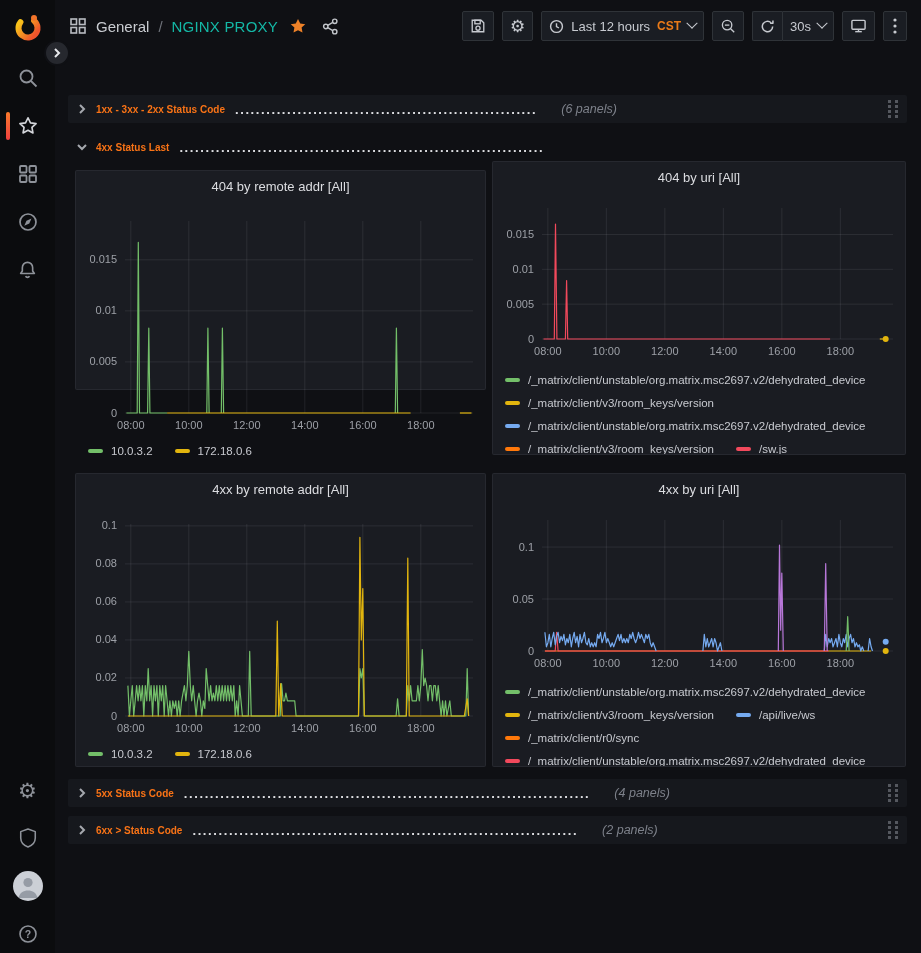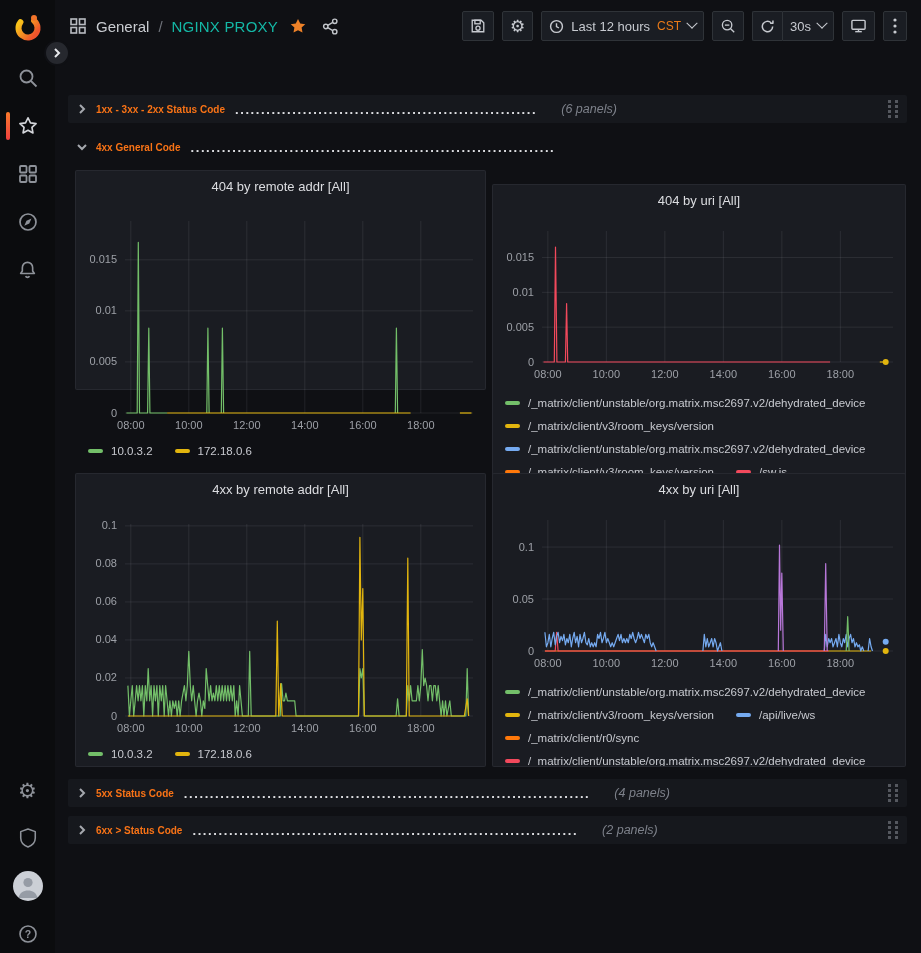--- a/index.html
+++ b/index.html
@@ -19,21 +19,21 @@
   .crumbs{display:flex;align-items:center;gap:9px;font-size:15px;}
   .crumb-section{color:#c9ccd1;}
   .crumb-sep{color:#6f737a;}
   .crumb-title{color:#14b8a6;font-weight:400;letter-spacing:.2px;}
   .tb-actions{margin-left:auto;display:flex;align-items:center;gap:8px;}
   .tb{height:30px;min-width:30px;box-sizing:border-box;display:flex;align-items:center;justify-content:center;
      background:#1a1d23;border:1px solid #2f3338;border-radius:2px;color:#c7cad0;gap:7px;padding:0 7px;cursor:pointer;font-size:13px;}
   .tb-group{display:flex;}
   .tb-group .tb:first-child{border-right:none;border-radius:2px 0 0 2px;}
   .tb-group .tb:last-child{border-radius:0 2px 2px 0;}
-  .tz{color:#eb7b18;font-weight:400;font-size:12px;}
+  .tz{color:#eb7b18;font-weight:700;font-size:12px;}
   .caret{width:7px;height:7px;border-right:1.6px solid #c7cad0;border-bottom:1.6px solid #c7cad0;
      transform:rotate(45deg) translate(-2px,-2px);display:inline-block;}
   .gear-glyph{font-size:17px;line-height:1;color:#c7cad0;}
   
   .submenu{position:absolute;left:55px;top:52px;width:866px;height:38px;display:flex;align-items:center;gap:6px;padding:0 13px;box-sizing:border-box;}
   .var-label{background:#1a1d23;border-radius:2px;height:32px;display:flex;align-items:center;padding:0 10px;
      color:#6e9fff;font-weight:700;font-size:13px;cursor:pointer;}
   .var-select{height:32px;box-sizing:border-box;border:1px solid #2f3338;border-radius:2px;background:#101116;
      display:flex;align-items:center;cursor:pointer;}
   .redact{width:255px;height:26px;background:#000;margin:0 8px 0 4px;border-radius:1px;}
@@ -243,21 +243,21 @@
           <rect x="8" y="16" width="3" height="3"></rect>
         </svg></span>
   </div>
 
   <div class="row-header" style="left:68px;top:133px">
     <span class="row-chevron">
       <svg width="12" height="12" viewBox="0 0 12 12" fill="none" stroke="currentColor" stroke-width="2">
           <path d="M2 4l4 4 4-4"></path>
         </svg>
       </span>
-    <span class="row-title">4xx General Code</span>
+    <span class="row-title">4xx Status Last</span>
     <span class="row-dots">......................................................................</span>
   </div>
 
   <section class="panel" style="left:75px;top:170px;width:411px;height:220px">
     <header class="panel-header">
         <span>404 by remote addr [All]</span>
       </header>
     <div class="panel-body">
         <svg width="411" height="262">
           <line x1="49" x2="397" y1="212" y2="212" stroke="rgba(204,204,220,0.10)" stroke-width="1"></line>
@@ -294,21 +294,21 @@
               <span>10.0.3.2</span>
             </div>
             <div class="legend-item">
               <span class="swatch" style="background: rgb(226, 181, 14);"></span>
               <span>172.18.0.6</span>
             </div>
           </div>
         </div>
       </div>
   </section>
-  <section class="panel" style="left:492px;top:184px;width:414px;height:294px">
+  <section class="panel" style="left:492px;top:161px;width:414px;height:294px">
     <header class="panel-header">
         <span>404 by uri [All]</span>
       </header>
     <div class="panel-body">
         <svg width="414" height="262">
           <line x1="49" x2="400" y1="147" y2="147" stroke="rgba(204,204,220,0.10)" stroke-width="1"></line>
           <text x="41" y="150.5" text-anchor="end" fill="#9da0a7" font-size="11">0</text>
           <line x1="49" x2="400" y1="112.15957446808511" y2="112.15957446808511" stroke="rgba(204,204,220,0.10)" stroke-width="1"></line>
           <text x="41" y="115.65957446808511" text-anchor="end" fill="#9da0a7" font-size="11">0.005</text>
           <line x1="49" x2="400" y1="77.31914893617021" y2="77.31914893617021" stroke="rgba(204,204,220,0.10)" stroke-width="1"></line>

